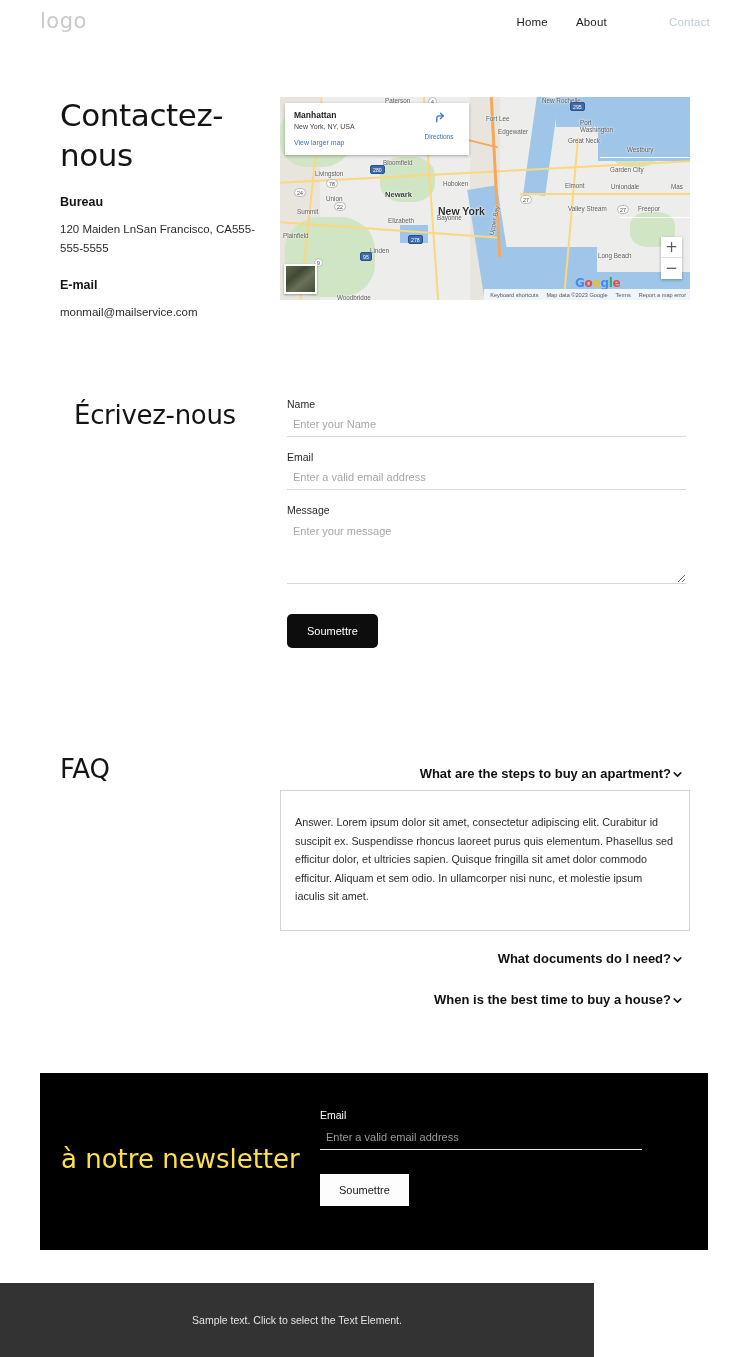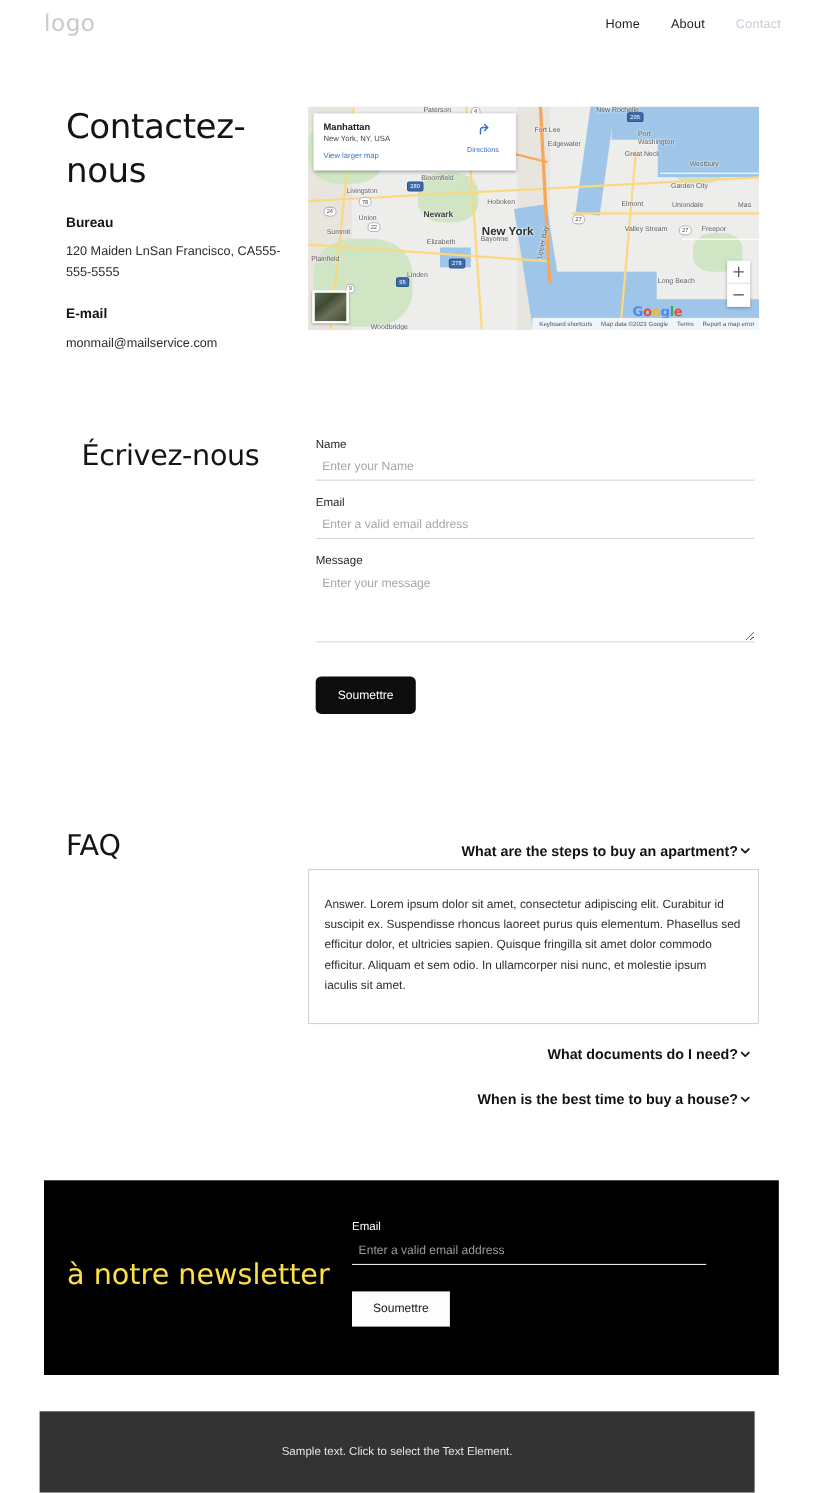--- a/index.html
+++ b/index.html
@@ -18,21 +18,21 @@
   }
   .logo {
     position: absolute; left: 40px; top: 9px;
     font-size: 21px; color: #c9c9c9; letter-spacing: .5px;
     font-family: "DejaVu Sans", sans-serif; font-weight: 400;
   }
   .nav { position: absolute; right: 40px; top: 16px; display: flex; gap: 28px; }
   .nav a {
     font-size: 11.5px; color: #1d1d1d; text-decoration: none; letter-spacing: .2px;
   }
-  .nav a.current { color: #c3ccd6; }
+  .nav a.current { color: #c3ccd6; margin-left: 34px; }
 
   
   .contact-sec { position: absolute; top: 96px; left: 0; width: 750px; }
   .contact-left { position: absolute; left: 60px; top: 0; width: 215px; }
   .contact-title {
     font-family: "DejaVu Sans", sans-serif;
     font-size: 31px; line-height: 1.28; font-weight: 400;
     color: #141414; letter-spacing: -.4px;
   }
   .sub-head {
@@ -178,24 +178,23 @@
   }
   .news-input::placeholder { color: #9b9b9b; }
   .news-btn {
     margin-top: 24px; background: #fdfdfd; color: #1a1a1a; border: none;
     font-size: 11px; padding: 10px 19px; cursor: pointer;
     font-family: "Liberation Sans", sans-serif;
   }
 
   
   .footer {
-    position: absolute; left: 0; bottom: 0; width: 650px; height: 74px;
+    position: absolute; left: 0; bottom: 0; width: 594px; height: 74px;
     background: #333333; display: flex; align-items: center;
     justify-content: center;
-    margin-left: 36px;
   }
   .footer span { font-size: 10.5px; color: #e3e3e3; }
 </style>
 </head>
 <body>
 
 <div class="page">
 
   <div class="header">
     <div class="logo">logo</div>

